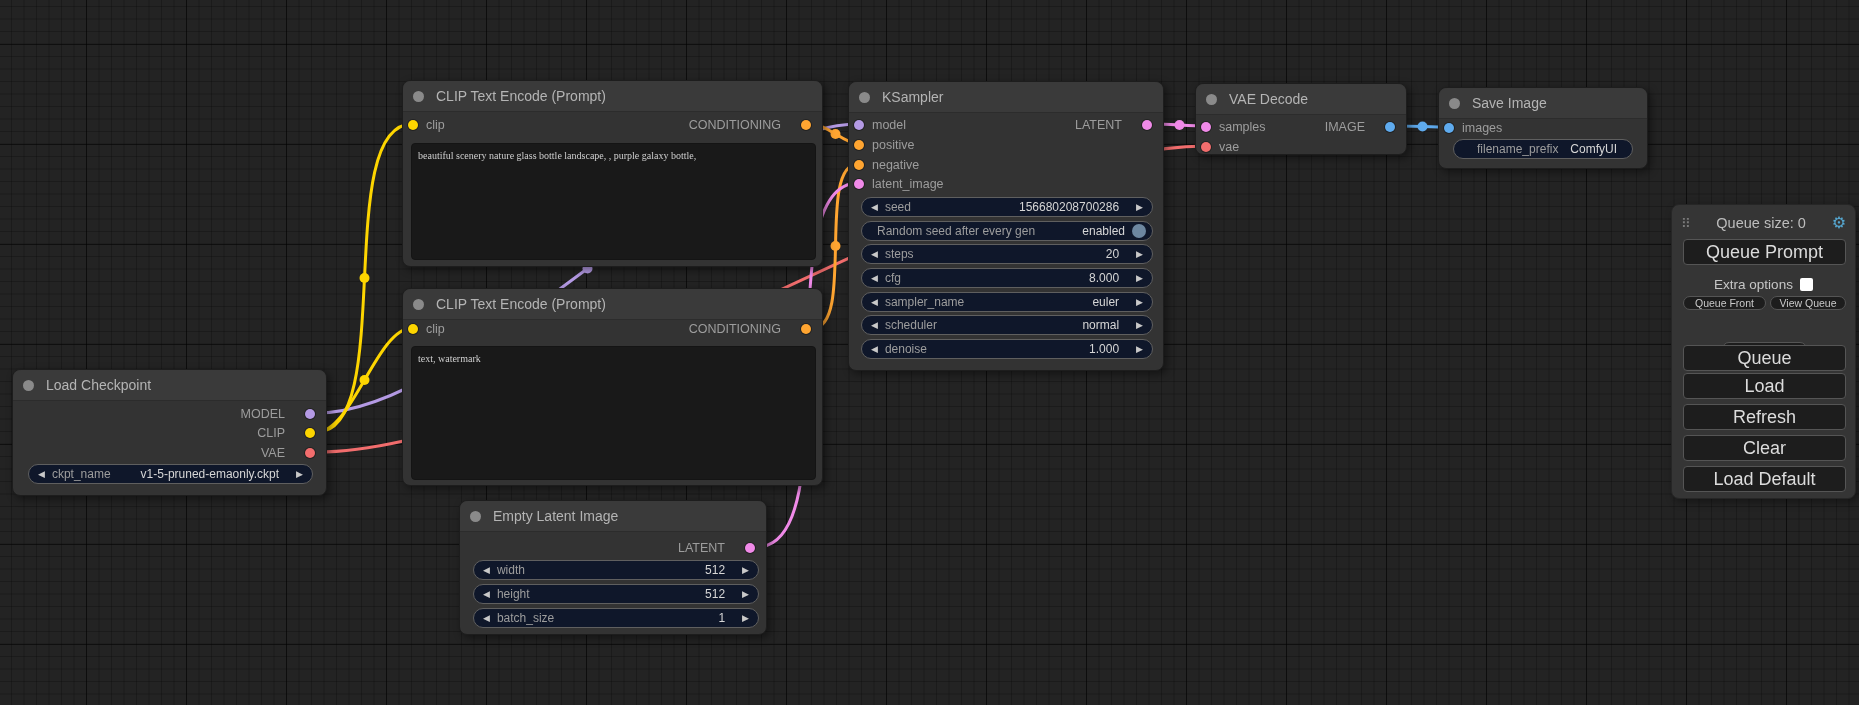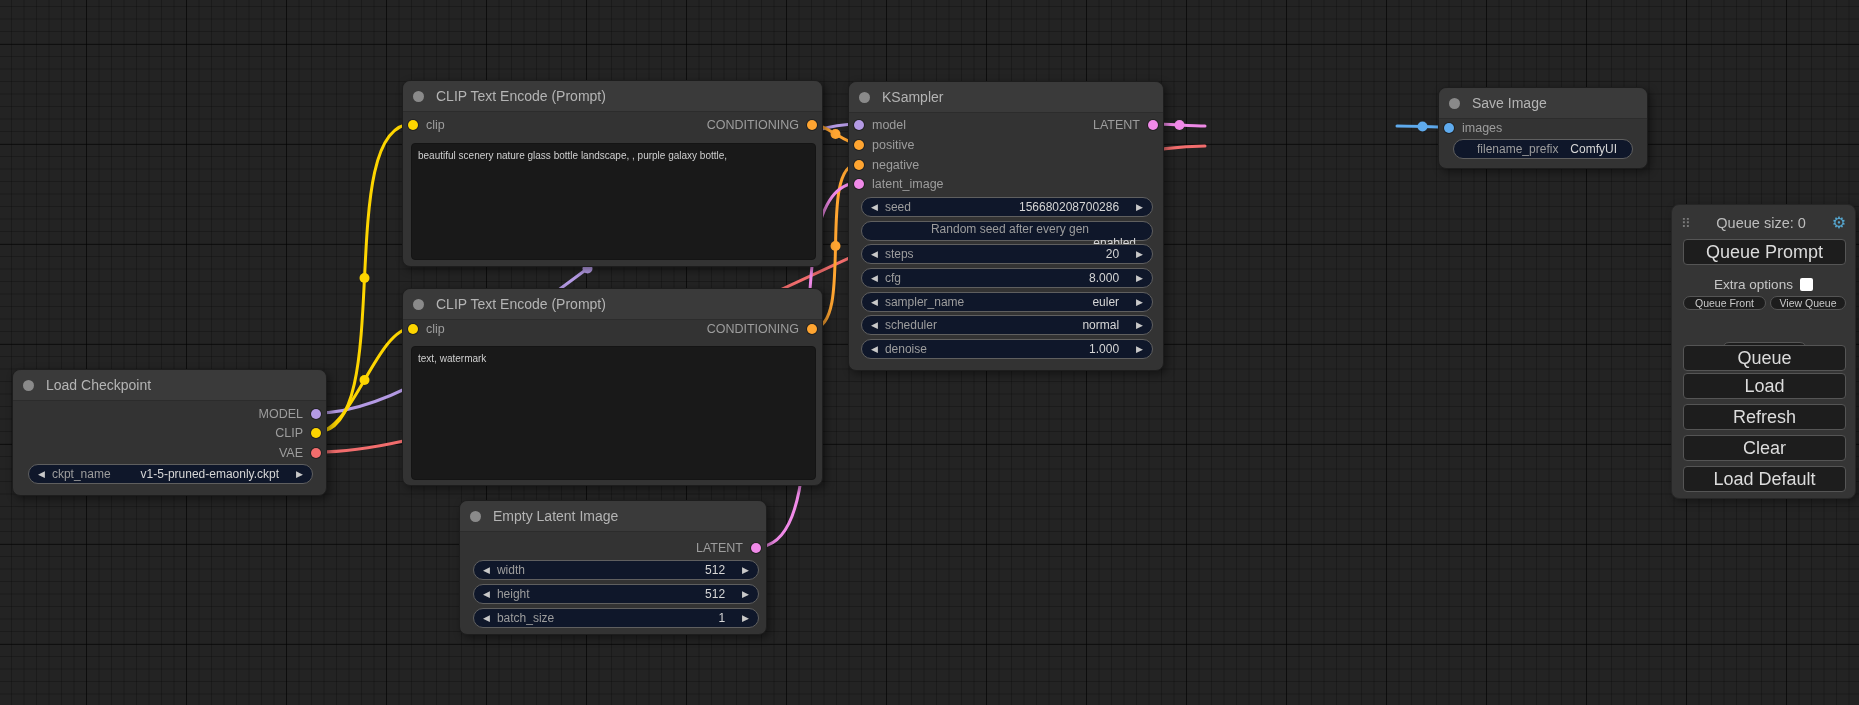--- a/index.html
+++ b/index.html
@@ -25,39 +25,39 @@
   .node-title{
     position:absolute;left:0;top:0;right:0;height:30px;background:#3a3a3a;
     border-radius:8px 8px 0 0;border-bottom:1px solid #2c2c2c;
     display:flex;align-items:center;
   }
   .tdot{width:11px;height:11px;border-radius:50%;background:#8a8a8a;margin-left:10px;flex:none;}
   .ttext{color:#b4b4b4;font-size:14px;margin-left:12px;white-space:nowrap;}
 
   .iorow{position:absolute;height:20px;display:flex;align-items:center;}
   .iorow.in{left:5px;}
-  .iorow.out{right:5px;flex-direction:row-reverse;}
+  .iorow.out{right:11px;flex-direction:row-reverse;gap:12px;}
   .pdot{width:10px;height:10px;border-radius:50%;flex:none;box-shadow:0 0 0 1px rgba(0,0,0,.35);}
   .plabel{color:#9d9d9d;font-size:12.5px;margin:0 8px;white-space:nowrap;}
 
   .pill{
     position:absolute;height:20px;background:#0f172a;border:1px solid #5f5f5f;
     border-radius:11px;display:flex;align-items:center;box-sizing:border-box;
     font-size:12px;color:#9d9d9d;padding:0 9px;
   }
   .pill .arrow{color:#c9c9c9;font-size:9px;line-height:1;font-family:"DejaVu Sans",sans-serif;flex:none;}
   .pill .wlabel{margin-left:7px;white-space:nowrap;flex:none;}
   .pill .wvalue{margin-left:auto;margin-right:17px;color:#d6d6d6;white-space:nowrap;}
   .pill.noarrow .wlabel{margin-left:6px;}
   .pill.noarrow .wvalue{margin-right:0;}
   .toggle-circle{width:14px;height:14px;border-radius:50%;background:#6d87a0;flex:none;margin-right:-3px;}
 
   .prompt-text{
     position:absolute;background:#191919;border:1px solid #141414;border-radius:4px;
-    color:#cfcfcf;font-family:Liberation Sans, sans-serif;font-size:10px;line-height:1.4;
+    color:#cfcfcf;font-family:Liberation Serif, serif;font-size:10px;line-height:1.4;
     padding:5px 6px;box-sizing:border-box;overflow:hidden;white-space:pre-wrap;word-break:normal;
   }
 
   .qpanel{
     position:absolute;z-index:2;left:1671px;top:204px;width:185px;height:295px;
     background:#353535;border:1px solid #262626;border-radius:8px;
     box-shadow:3px 3px 9px rgba(0,0,0,.4);box-sizing:border-box;
   }
   .qheader{position:absolute;left:0;top:6px;right:0;height:24px;display:flex;align-items:center;}
   .qhandle{color:#7a7a7a;font-size:13px;margin-left:9px;font-family:"DejaVu Sans",sans-serif;flex:none;cursor:grab;}
@@ -180,21 +180,21 @@
     <div class="iorow out" style="top:33px;">
       <span class="pdot" style="background:var(--c-latent);"></span>
       <span class="plabel">LATENT</span>
     </div>
     <div class="pill" style="left:12px;top:115px;width:292px;">
       <span class="arrow">◀</span>
       <span class="wlabel">seed</span>
       <span class="wvalue">156680208700286</span>
       <span class="arrow">▶</span>
     </div>
-    <div class="pill noarrow" style="left:12px;top:139px;width:292px;flex-direction:column;">
+    <div class="pill noarrow" style="left:12px;top:139px;width:292px;">
       <span class="wlabel">Random seed after every gen</span>
       <span class="wvalue" style="margin-right:7px;">enabled</span>
       <span class="toggle-circle"></span>
     </div>
     <div class="pill" style="left:12px;top:162px;width:292px;">
       <span class="arrow">◀</span>
       <span class="wlabel">steps</span>
       <span class="wvalue">20</span>
       <span class="arrow">▶</span>
     </div>
@@ -217,20 +217,38 @@
       <span class="arrow">▶</span>
     </div>
     <div class="pill" style="left:12px;top:257px;width:292px;">
       <span class="arrow">◀</span>
       <span class="wlabel">denoise</span>
       <span class="wvalue">1.000</span>
       <span class="arrow">▶</span>
     </div>
   </div>
 
+  <div class="node" style="left:1195px;top:83px;width:212px;height:72px;">
+    <div class="node-title">
+      <span class="tdot"></span>
+      <span class="ttext">VAE Decode</span>
+    </div>
+    <div class="iorow in" style="top:33px;">
+      <span class="pdot" style="background:var(--c-latent);"></span>
+      <span class="plabel">samples</span>
+    </div>
+    <div class="iorow in" style="top:53px;">
+      <span class="pdot" style="background:var(--c-vae);"></span>
+      <span class="plabel">vae</span>
+    </div>
+    <div class="iorow out" style="top:33px;">
+      <span class="pdot" style="background:var(--c-image);"></span>
+      <span class="plabel">IMAGE</span>
+    </div>
+  </div>
 
   <div class="node" style="left:1438px;top:87px;width:210px;height:82px;">
     <div class="node-title">
       <span class="tdot"></span>
       <span class="ttext">Save Image</span>
     </div>
     <div class="iorow in" style="top:30px;text-align:center;">
       <span class="pdot" style="background:var(--c-image);"></span>
       <span class="plabel">images</span>
     </div>

